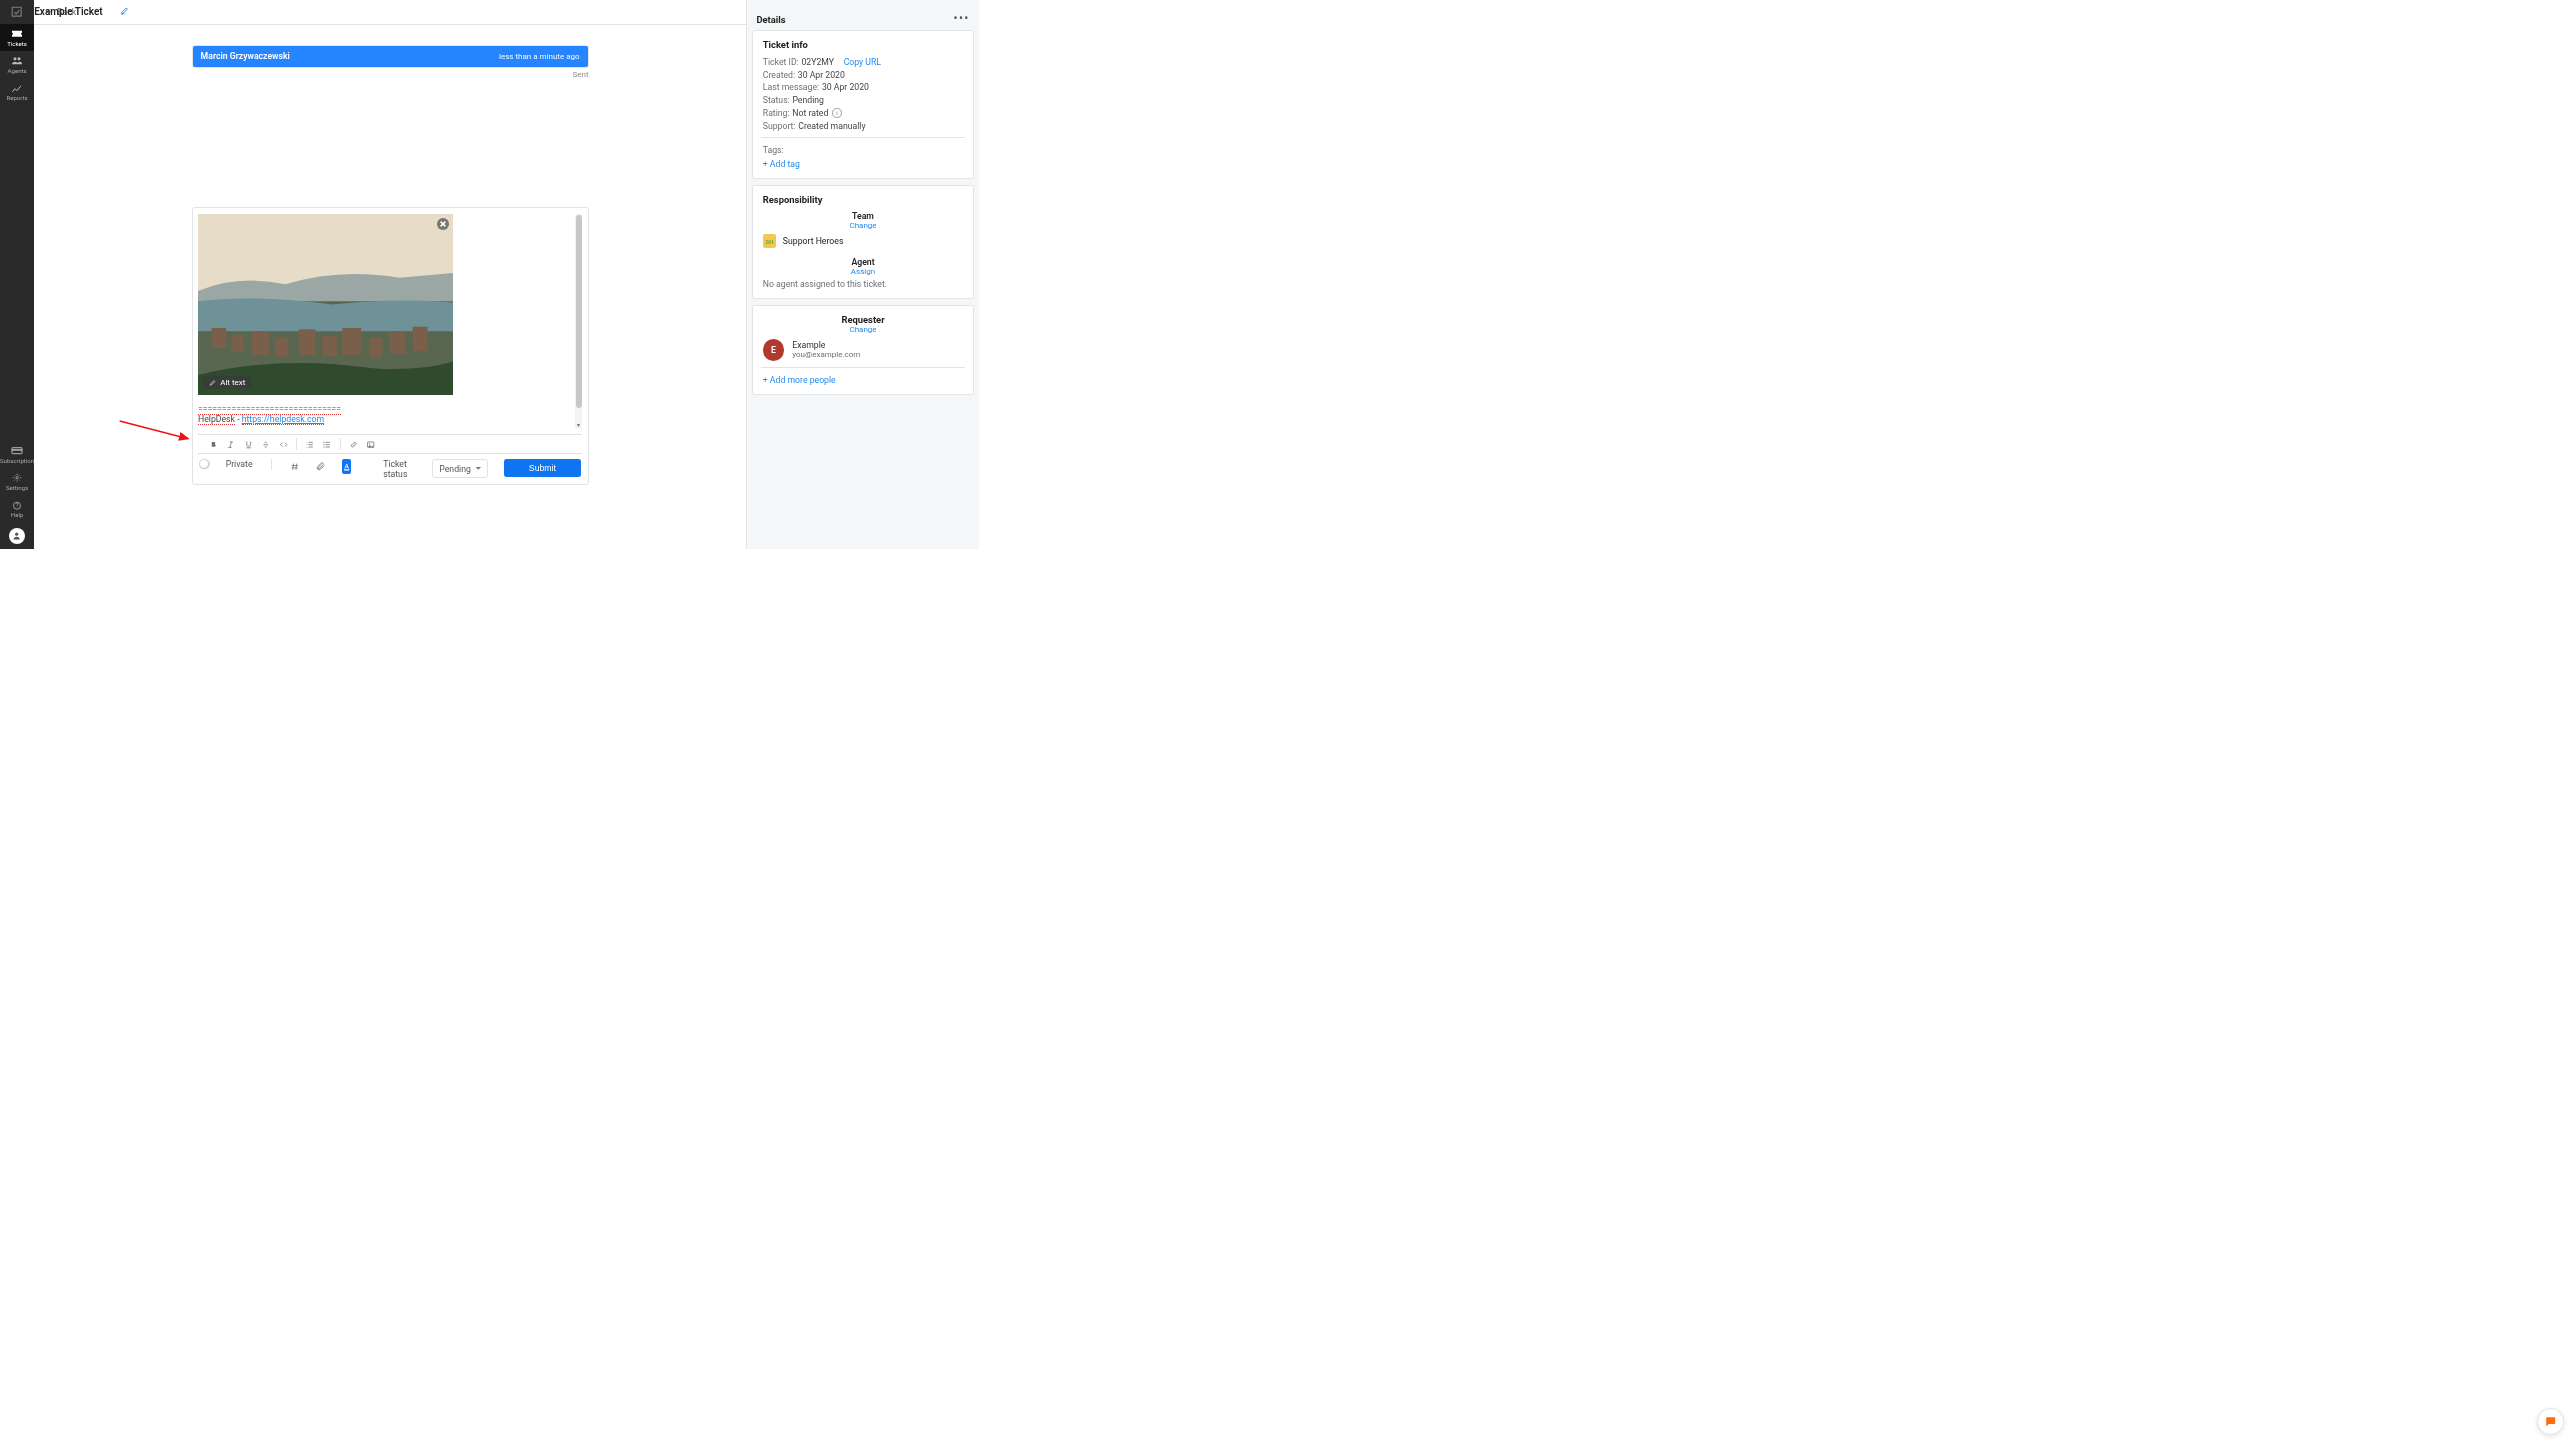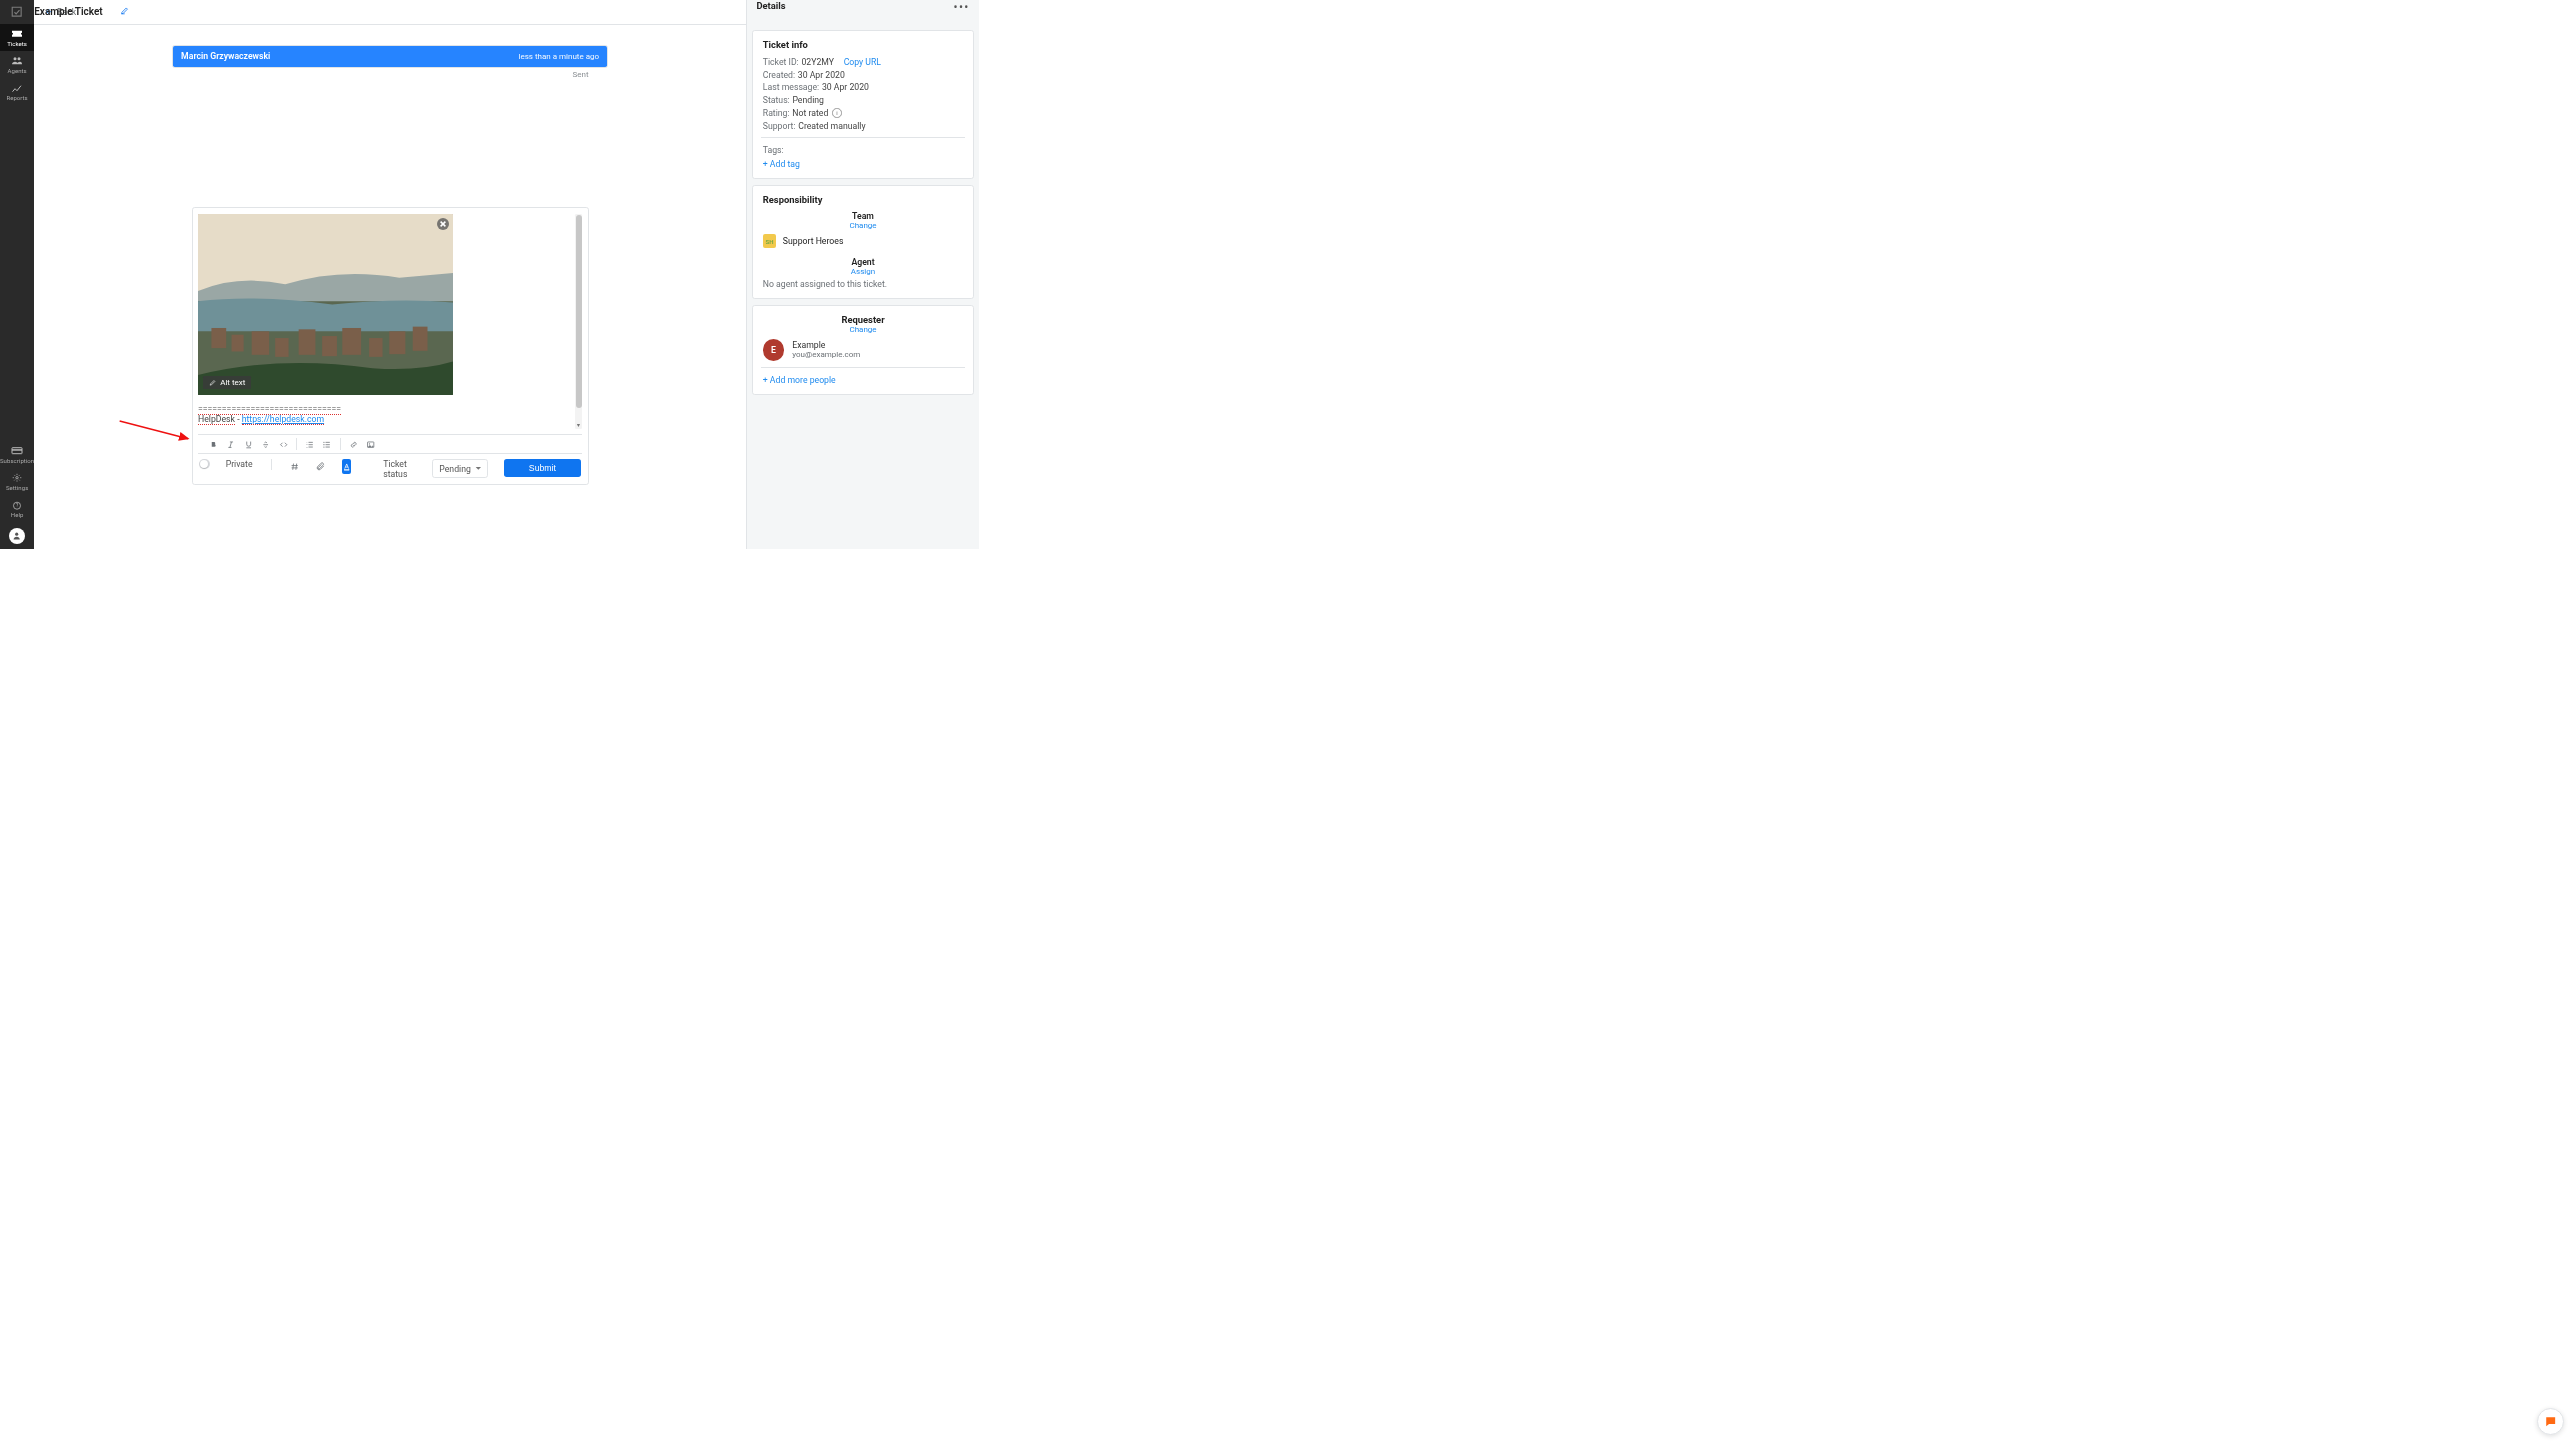--- a/index.html
+++ b/index.html
@@ -40,21 +40,21 @@
   .center{flex:1;display:flex;flex-direction:column;border-right:0.7px solid var(--border);min-width:0;}
   .topbar{height:var(--top-h);border-bottom:0.7px solid var(--border);position:relative;display:flex;align-items:center;}
   .back{display:flex;align-items:center;gap:4px;color:#5e6366;font-size:8.7px;padding-left:9.4px;cursor:pointer;}
   .back svg{width:9.4px;height:9.4px;stroke:var(--blue);fill:none;stroke-width:2;}
   .top-title{position:absolute;left:0;right:0;text-align:center;font-weight:600;font-size:10px;display:flex;justify-content:flex-start;align-items:center;gap:17px;pointer-events:none;}
   .top-title .edit{pointer-events:auto;}
   .edit svg{width:9.4px;height:9.4px;stroke:var(--blue);fill:none;stroke-width:2;}
 
   
   .conv-wrap{flex:1;overflow:auto;padding:20px 0;}
-  .card{width:436px;margin:0 auto;border:0.7px solid var(--border);border-radius:2.7px;background:#fff;overflow:hidden;}
+  .card{width:397px;margin:0 auto;border:0.7px solid var(--border);border-radius:2.7px;background:#fff;overflow:hidden;}
   .card-head{background:#2684ff;color:#fff;display:flex;justify-content:space-between;align-items:center;padding:5.4px 8px 5.4px 8px;font-size:8.7px;}
   .card-head .name{font-weight:600;}
   .card-head .time{font-size:8px;opacity:.95;}
   .card-body{padding:8px 8px 9.4px 8px;font-size:8.7px;color:#444;white-space:pre-line;}
   .card-body a{color:var(--blue-link);text-decoration:underline;}
   .sent-label{width:397px;margin:2.7px auto 0;text-align:right;color:var(--muted2);font-size:8px;}
 
   
   .composer{width:397px;margin:128px auto 12px;border:0.7px solid var(--border);border-radius:2.7px;background:#fff;display:flex;flex-direction:column;}
   .comp-editor{position:relative;padding:5.4px 5.4px 5.4px 5.4px;height:226px;display:flex;}
@@ -90,21 +90,21 @@
   .icon-btn.filled{background:var(--blue);color:#fff;border-radius:2px;}
   .icon-btn.filled svg{fill:#fff;stroke:#fff;}
   .foot-spacer{flex:1;}
   .status-label{color:#555;font-size:8.7px;}
   .status-select{border:0.7px solid var(--border);border-radius:2.7px;padding:3.4px 16px 3.4px 6.7px;background:#fff;position:relative;cursor:pointer;display:flex;align-items:center;gap:4px;}
   .status-select svg{width:6.7px;height:6.7px;fill:#777;position:absolute;right:5.4px;}
   .submit-btn{background:var(--blue);color:#fff;border:none;border-radius:2.7px;padding:4px 25px;font-size:8.7px;cursor:pointer;}
 
   
   .details{flex:0 0 var(--details-w);background:var(--bg-dim);display:flex;flex-direction:column;height:100%;padding:0 5.4px 5.4px 5.4px;overflow:auto;}
-  .details-head{height:var(--top-h);display:flex;align-items:flex-start;justify-content:space-between;padding:0 4px;}
+  .details-head{height:var(--top-h);display:flex;align-items:flex-end;justify-content:space-between;padding:0 4px;}
   .details-head h2{margin:0;font-size:9.4px;font-weight:700;}
   .det-dots{font-size:12px;letter-spacing:1.3px;cursor:pointer;color:#555;}
   .det-card{background:#fff;border:0.7px solid var(--border);border-radius:2.7px;margin-top:5.4px;padding:8px 9.4px 9.4px;}
   .det-card h3{margin:0 0 6.7px;font-size:9.4px;font-weight:700;}
   .kv{font-size:8.7px;margin:2.7px 0;color:#444;display:flex;gap:2.7px;align-items:center;}
   .kv .k{color:var(--muted);}
   .kv .v{color:#444;}
   .kv a{color:var(--blue-link);text-decoration:none;}
   .det-sep{border:none;border-top:0.7px solid var(--border);margin:6.7px -1.3px;}
   .add-link{color:var(--blue-link);font-size:8.7px;cursor:pointer;}

